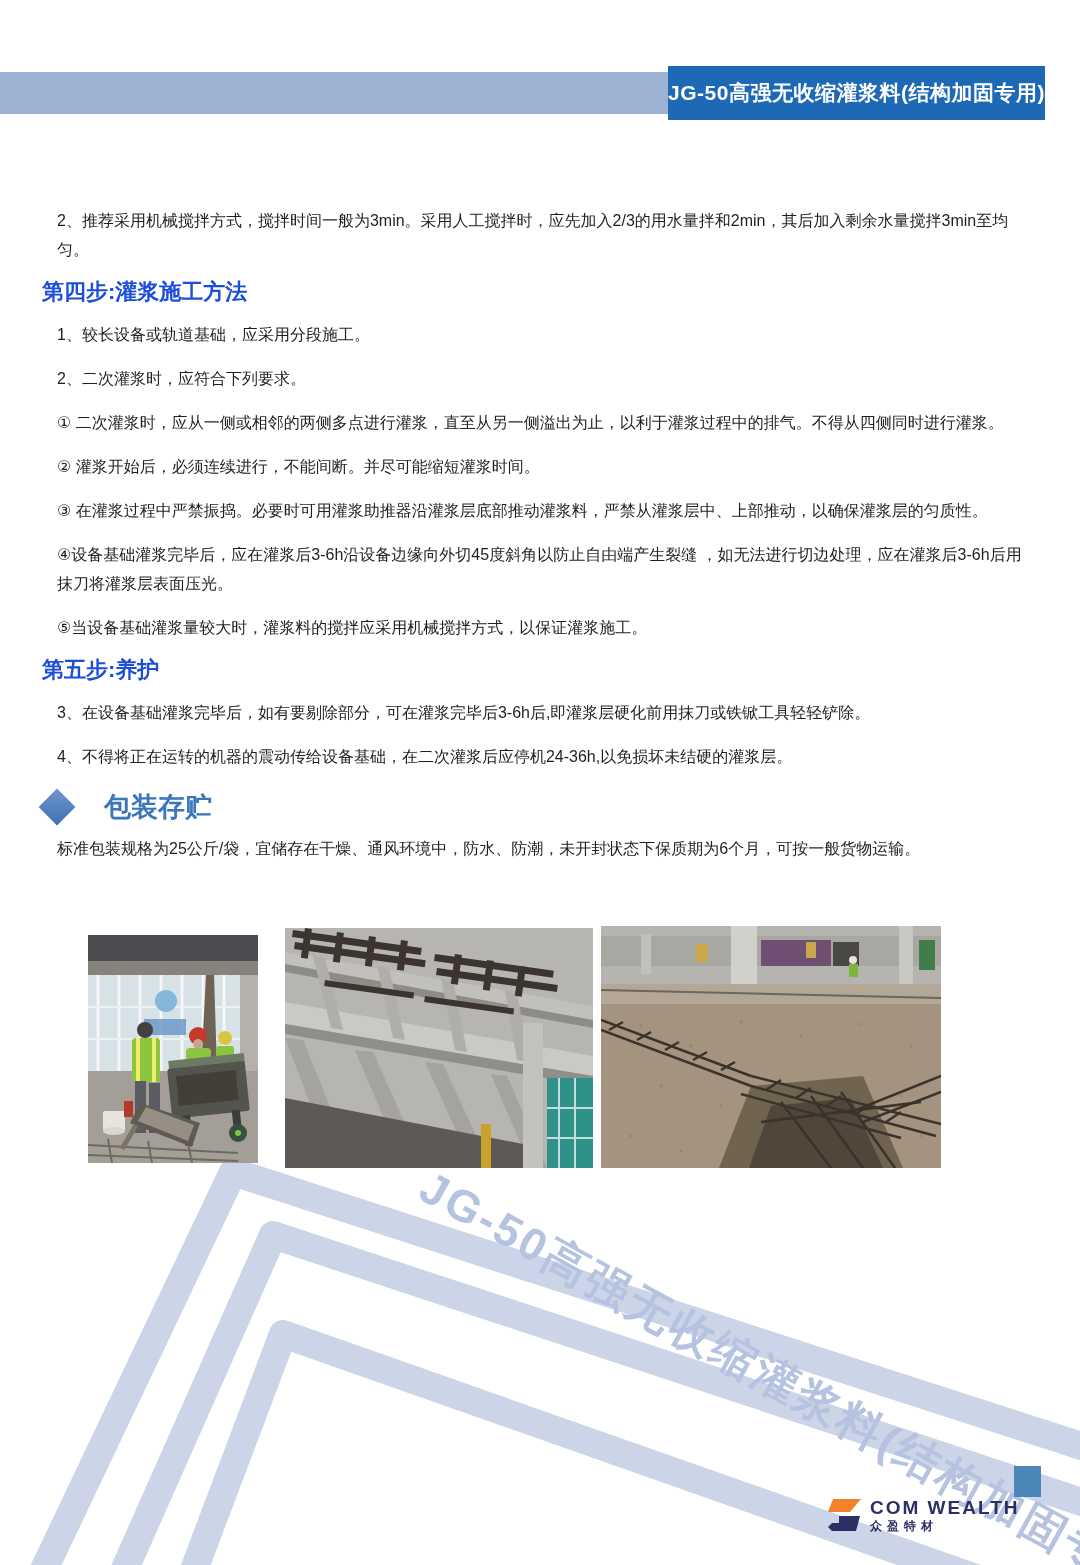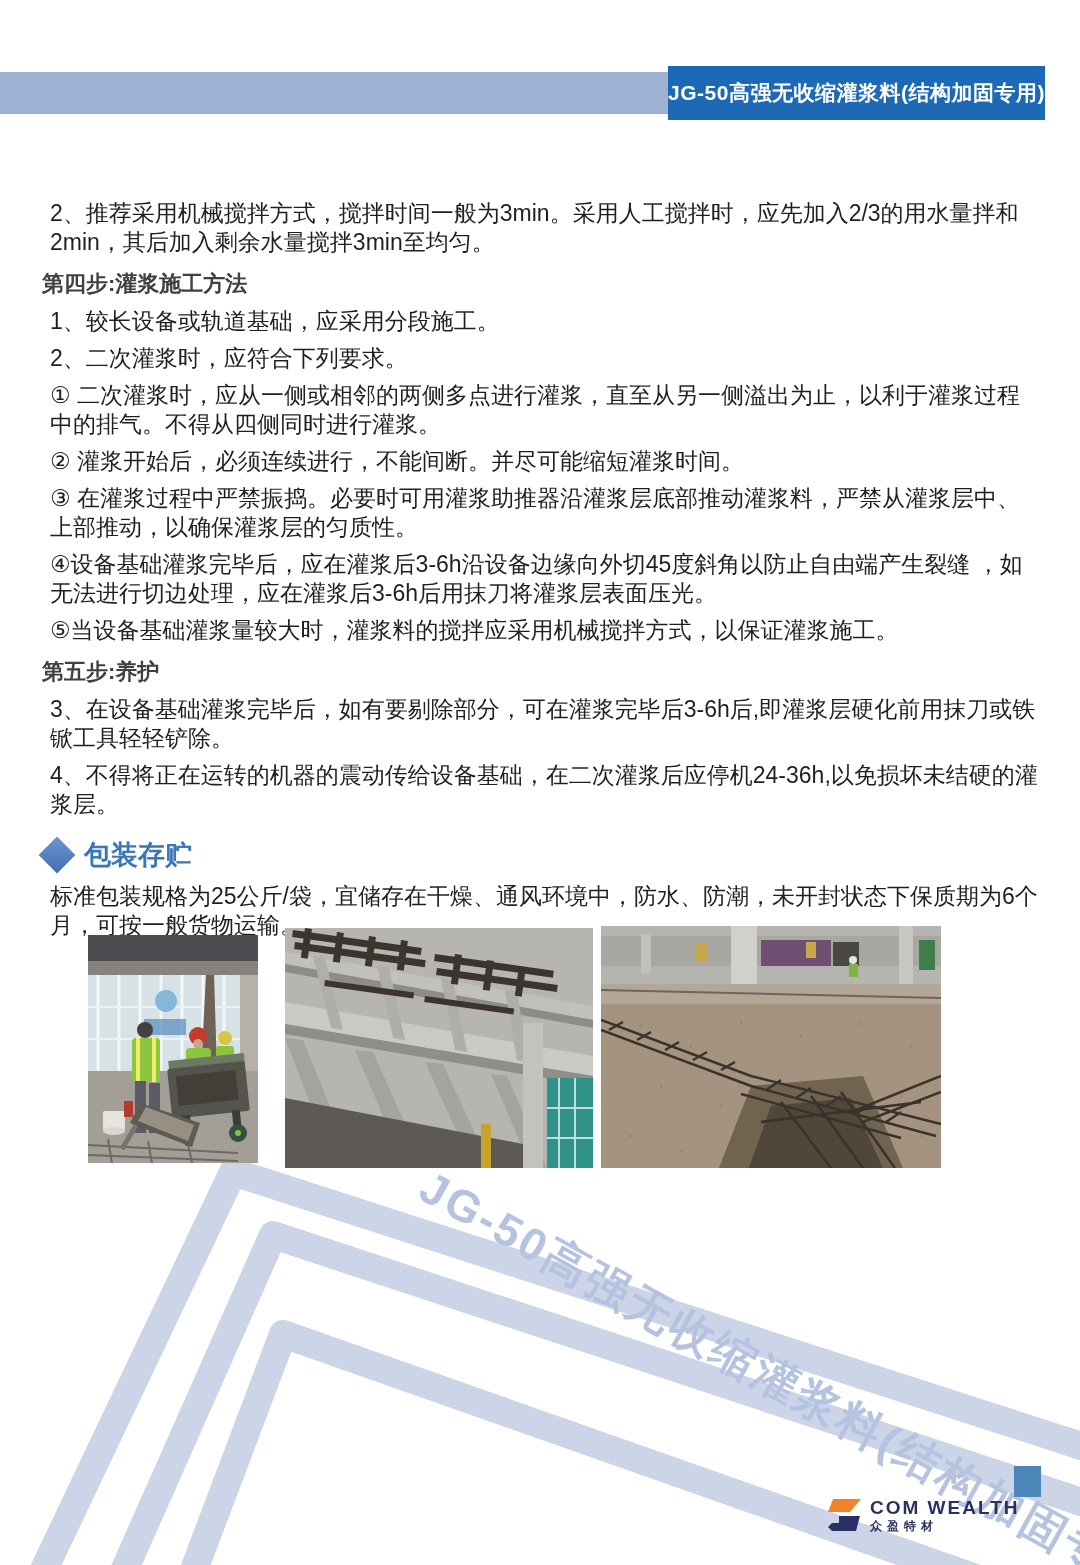--- a/index.html
+++ b/index.html
@@ -17,29 +17,29 @@
   
   .decor{position:absolute;left:0;top:0;width:1080px;height:1565px;z-index:0;}
   .watermark{
     position:absolute;left:438px;top:1158px;z-index:0;
     transform:rotate(29deg);transform-origin:0 0;
     font-size:45px;font-weight:bold;letter-spacing:3px;white-space:nowrap;
     color:#b5c3e0;
   }
   
   .content{position:absolute;left:42px;top:191px;width:1004px;z-index:1;}
-  .content p{margin:8px;font-size:23px;line-height:29px;}
-  .stepHeading{margin:14px 0 10px 0;font-size:22px;line-height:26px;font-weight:bold;color:#404040;}
+  .content p{margin:15px;font-size:16px;line-height:29px;}
+  .stepHeading{margin:14px 0 10px 0;font-size:22px;line-height:26px;font-weight:bold;color:#1d4ed8;}
   .packRow{display:flex;align-items:center;margin-top:18px;height:36px;}
   .diamond{
     width:26px;height:26px;margin:0 14px 0 2px;flex:0 0 auto;
     background:linear-gradient(135deg,#7096cf,#3f6fb4);
     transform:rotate(45deg);
   }
-  .packTitle{font-size:27px;font-weight:bold;color:#3b76ba;line-height:36px;}
+  .packTitle{font-size:27px;font-weight:bold;color:#3b76ba;line-height:36px;margin-left:20px;}
   .packBody{margin-top:9px !important;}
   
   .photos{position:absolute;left:0;top:926px;width:1080px;height:244px;z-index:1;}
   .photos figure{position:absolute;margin:0;padding:0;}
   .ph1{left:88px;top:9px;}
   .ph2{left:285px;top:2px;}
   .ph3{left:601px;top:0px;}
   
   .logo{position:absolute;left:826px;top:1458px;z-index:2;display:flex;align-items:flex-start;margin-top:40px;}
   .logoText{margin-left:8px;}

